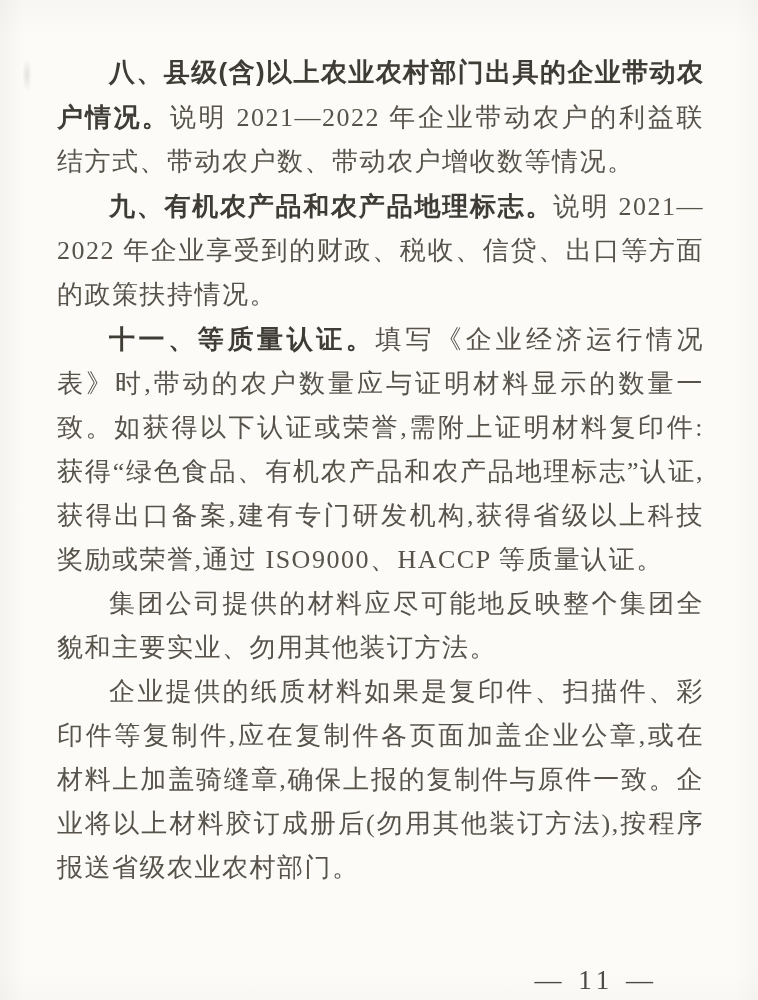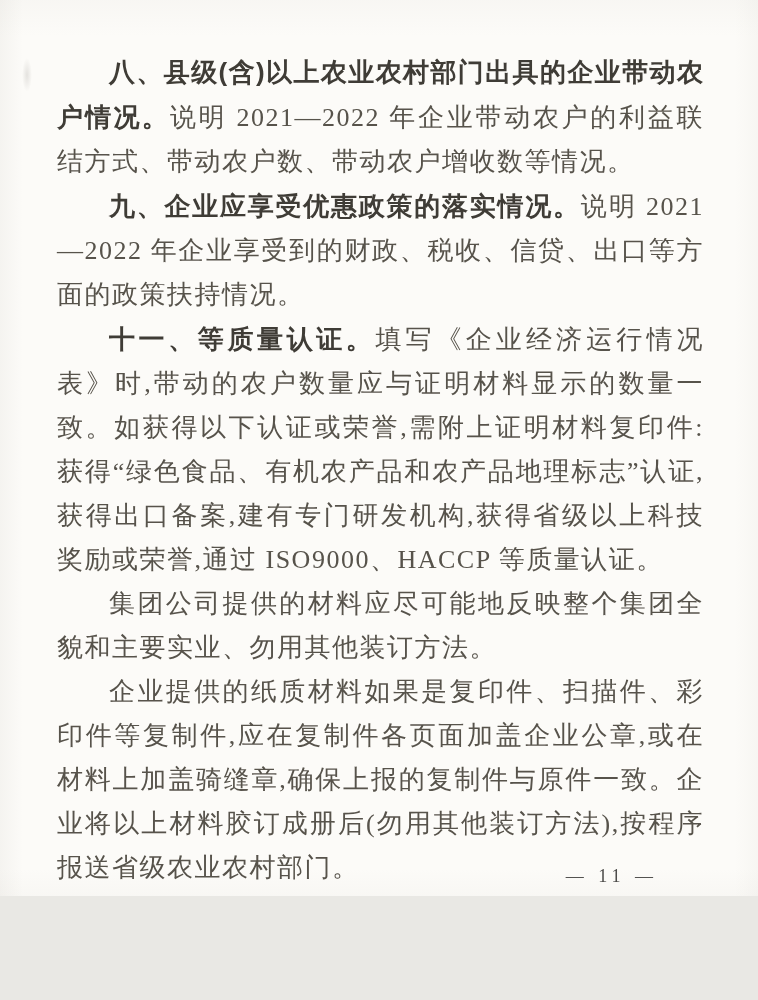--- a/index.html
+++ b/index.html
@@ -3,21 +3,21 @@
 <meta charset="utf-8">
 <style>
   html, body {
     margin: 0;
     padding: 0;
     background: #e9e8e4;
   }
   .page {
     position: relative;
     width: 758px;
-    height: 896px;
+    height: 1000px;
     margin: 0 auto;
     background: #fcfbf8;
     background-image:
       linear-gradient(90deg, rgba(180,176,168,0.10) 0%, rgba(255,255,255,0) 3%, rgba(255,255,255,0) 97%, rgba(190,186,178,0.08) 100%),
       linear-gradient(180deg, rgba(190,186,178,0.07) 0%, rgba(255,255,255,0) 4%, rgba(255,255,255,0) 97%, rgba(190,186,178,0.06) 100%);
     overflow: hidden;
     font-family: "Liberation Serif", "DejaVu Serif", serif;
   }
   .scan-smudge {
     position: absolute;
@@ -47,37 +47,37 @@
   .section-heading {
     font-family: "Liberation Sans", "DejaVu Sans", sans-serif;
     font-weight: 700;
     color: #3f3c36;
     letter-spacing: 1px;
   }
   .page-number {
     position: absolute;
     right: 100px;
     bottom: 8px;
-    font-size: 18px;
+    font-size: 27px;
     line-height: 23px;
     color: #4c4b49;
     letter-spacing: 5px;
     white-space: nowrap;
   }
 </style>
 </head>
 <body>
 
 <div class="page">
   <div class="scan-smudge"></div>
 
   <div class="content">
     <p class="para"><strong class="section-heading">八、县级(含)以上农业农村部门出具的企业带动农户情况。</strong><span>说明 2021—2022 年企业带动农户的利益联结方式、带动农户数、带动农户增收数等情况。</span></p>
 
-    <p class="para"><strong class="section-heading">九、企业应享受优惠政策的落实情况。</strong><span>说明 2021—2022 年企业享受到的财政、税收、信贷、出口等方面的政策扶持情况。</span></p>
+    <p class="para"><strong class="section-heading">九、有机农产品和农产品地理标志。</strong><span>说明 2021—2022 年企业享受到的财政、税收、信贷、出口等方面的政策扶持情况。</span></p>
 
 
     <p class="para"><strong class="section-heading">十一、等质量认证。</strong><span>填写《企业经济运行情况表》时,带动的农户数量应与证明材料显示的数量一致。如获得以下认证或荣誉,需附上证明材料复印件:获得“绿色食品、有机农产品和农产品地理标志”认证,获得出口备案,建有专门研发机构,获得省级以上科技奖励或荣誉,通过 ISO9000、HACCP 等质量认证。</span></p>
 
     <p class="para"><span>集团公司提供的材料应尽可能地反映整个集团全貌和主要实业、勿用其他装订方法。</span></p>
 
     <p class="para"><span>企业提供的纸质材料如果是复印件、扫描件、彩印件等复制件,应在复制件各页面加盖企业公章,或在材料上加盖骑缝章,确保上报的复制件与原件一致。企业将以上材料胶订成册后(勿用其他装订方法),按程序报送省级农业农村部门。</span></p>
   </div>
 
   <div class="page-number">— 11 —</div>

